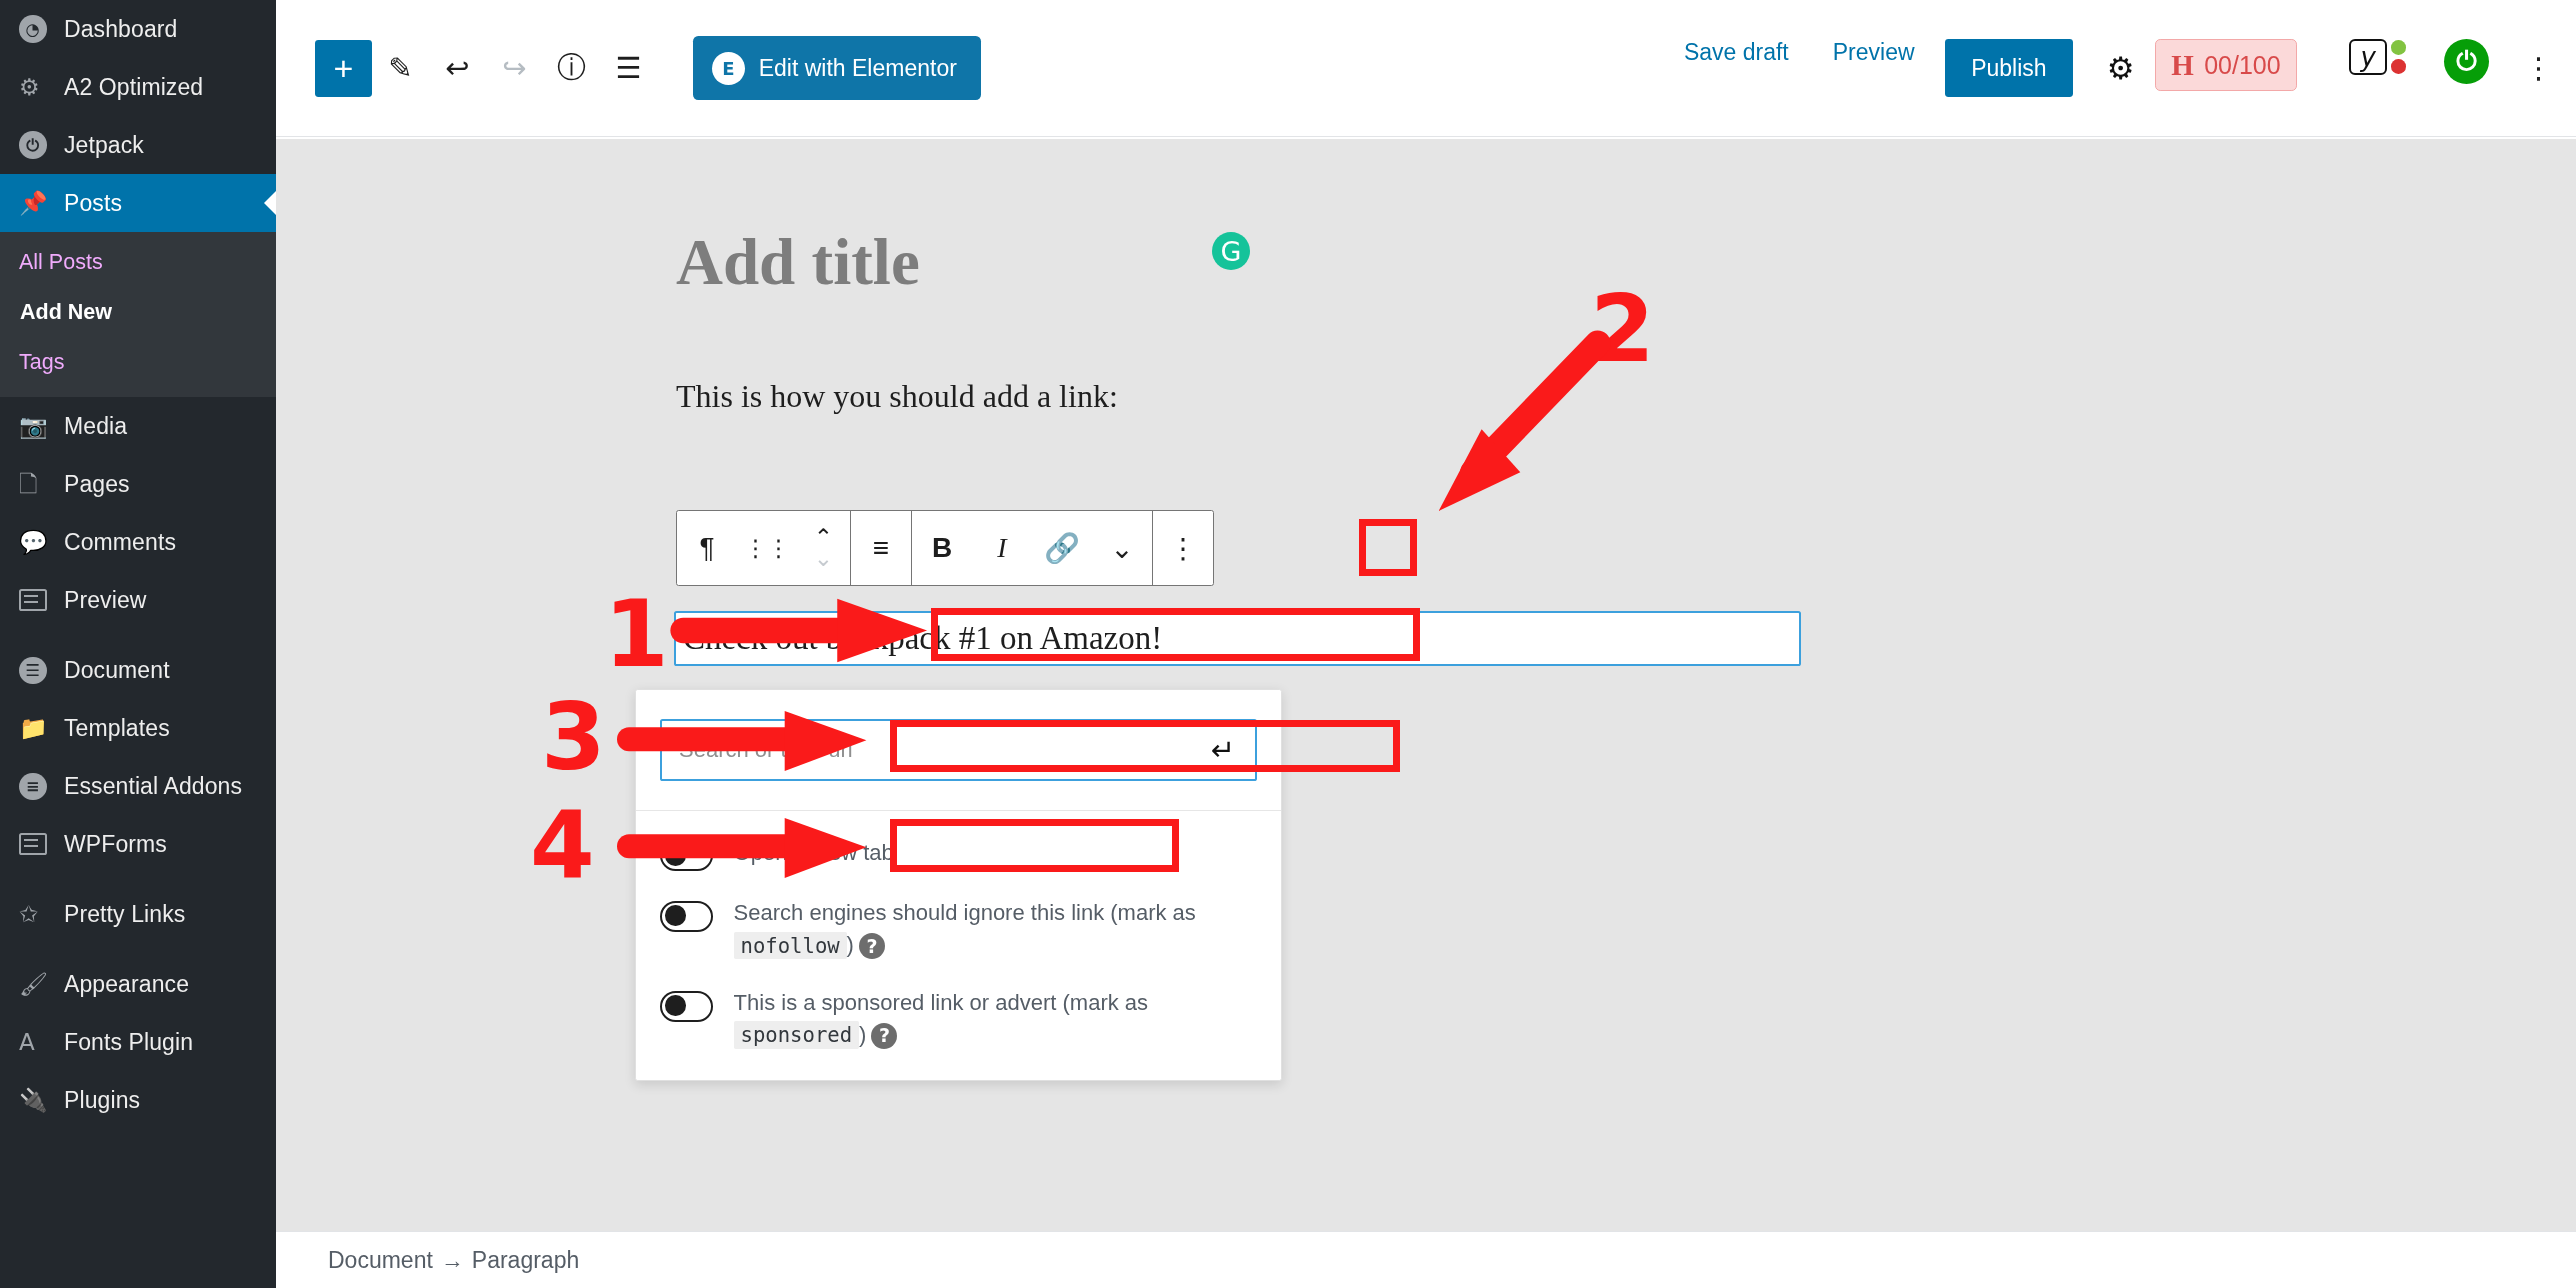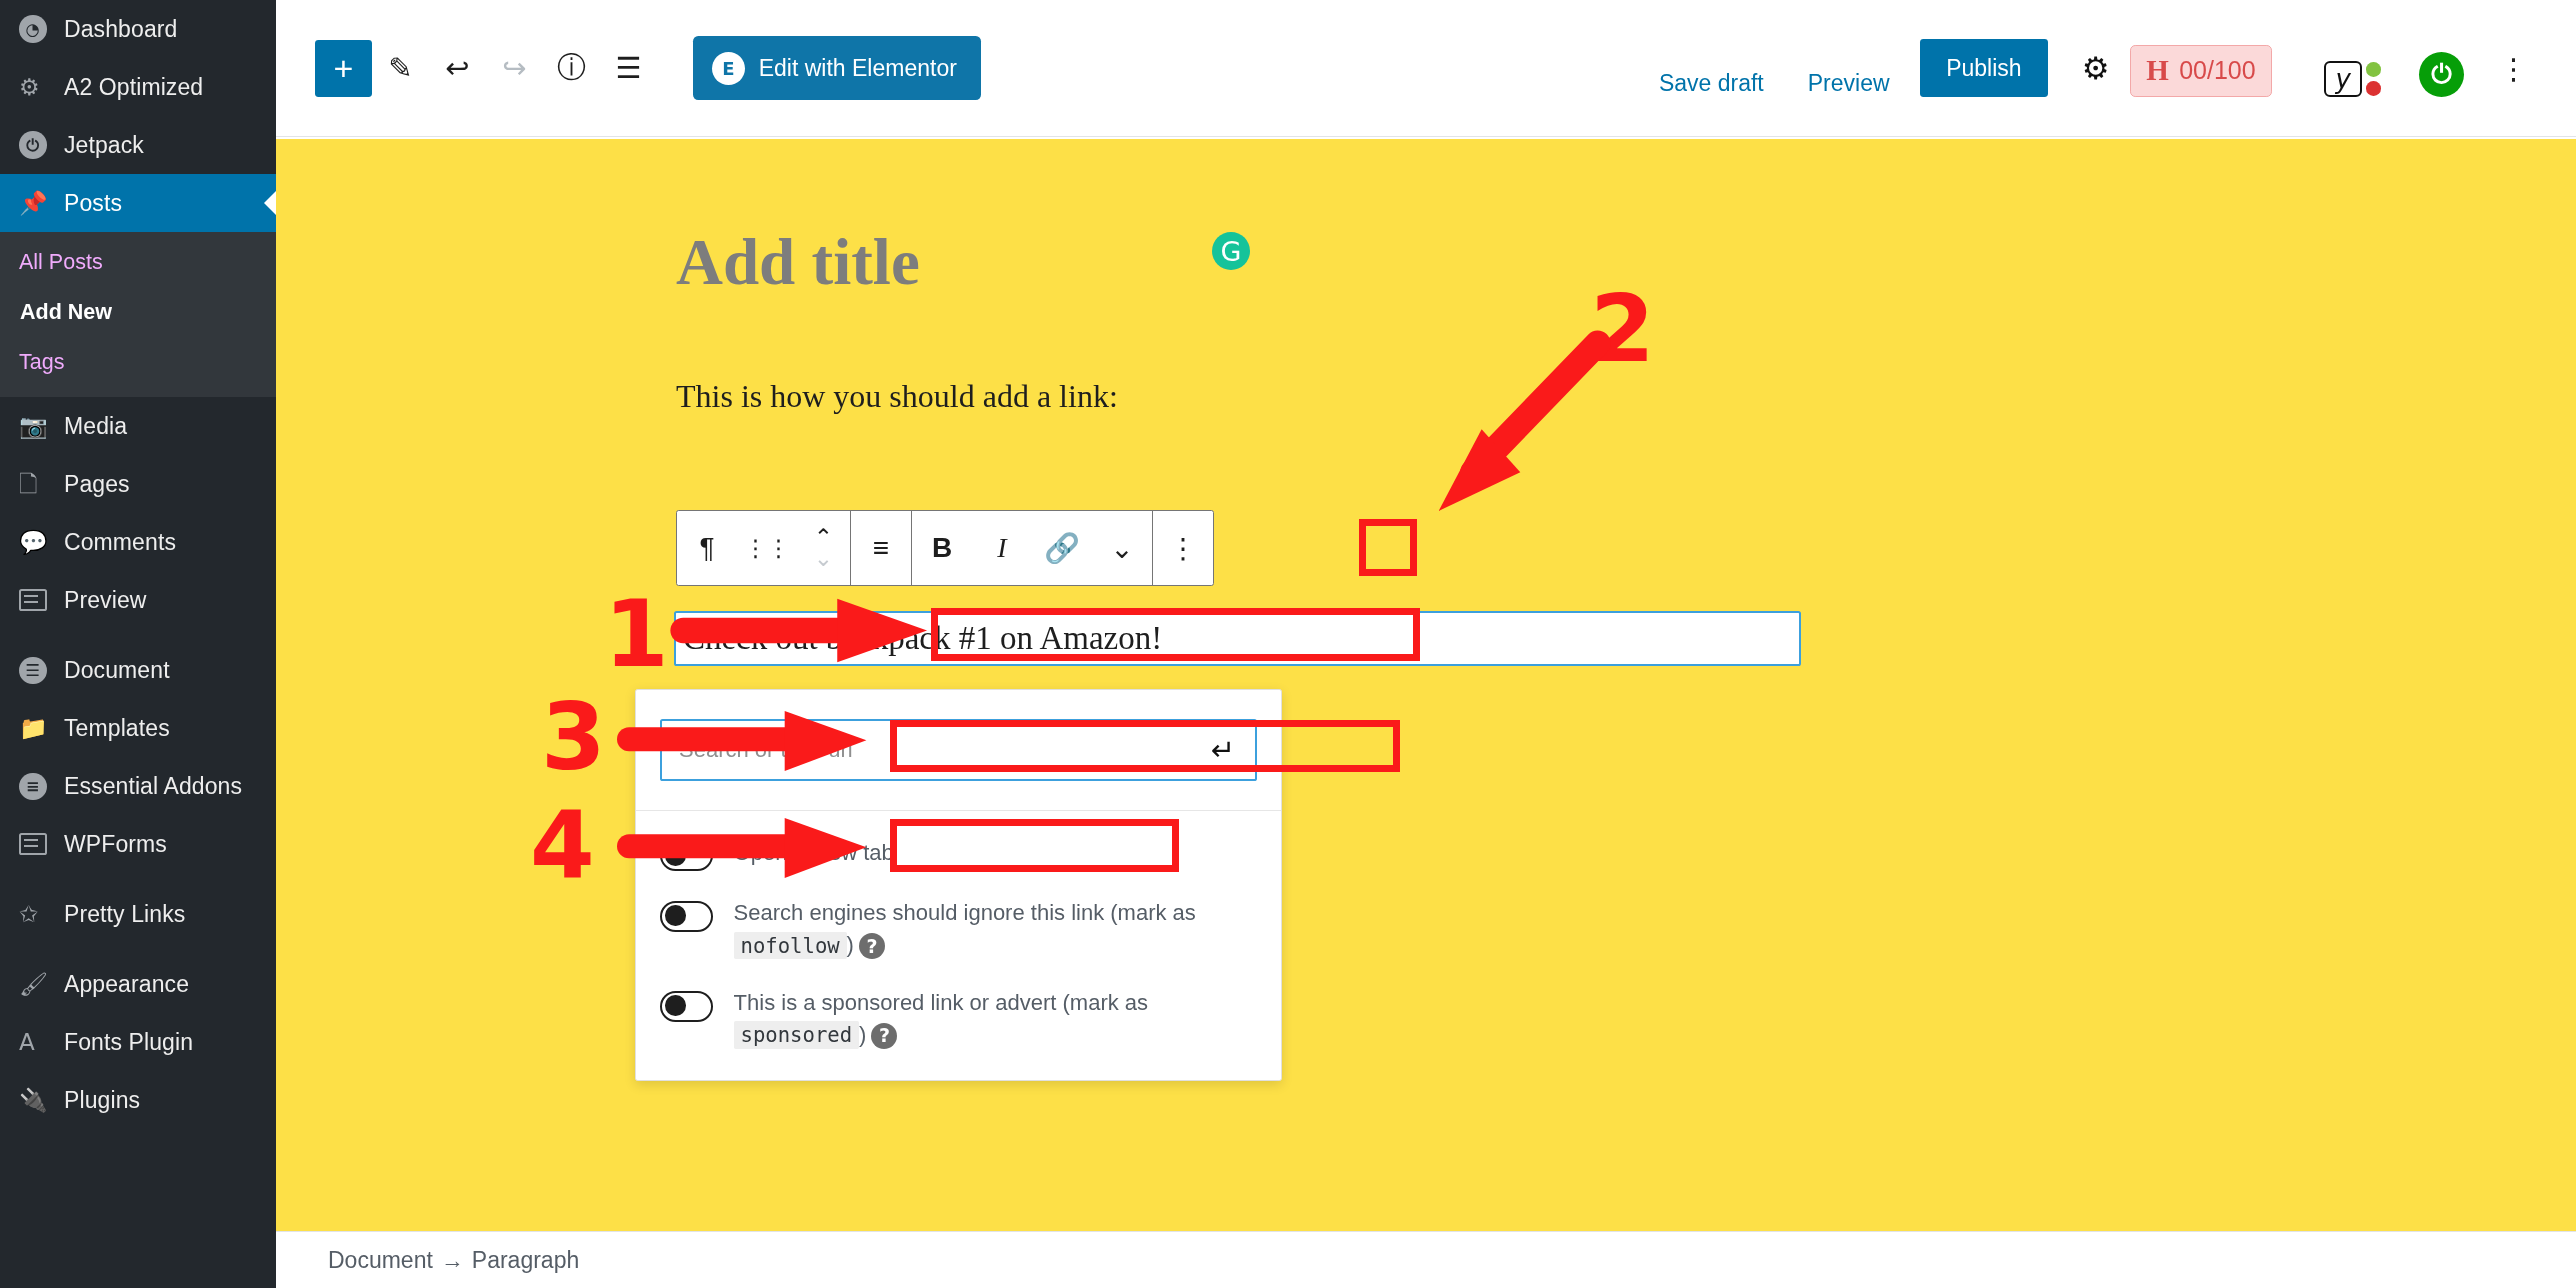--- a/index.html
+++ b/index.html
@@ -97,22 +97,22 @@
     border: none;
   }
   #elementor-btn .el-logo {
     width: 33px; height: 33px; border-radius: 50%;
     background: #fff; color: #0f75a8;
     display: flex; align-items: center; justify-content: center;
     font-size: 18px; font-weight: bold;
     font-family: "DejaVu Sans", sans-serif;
   }
   #tb-right {
-    margin-left: auto; display: flex; align-items: flex-end;
-    padding-right: 42px; gap: 0;
+    margin-left: auto; display: flex; align-items: flex-start;
+    padding-right: 17px; gap: 0;
   }
   .tb-link {
     color: #0073aa; font-size: 23px; padding: 0 22px; cursor: pointer;
     background: none; border: none; font-family: inherit;
   }
   #publish-btn {
     background: #0073aa; color: #fff; border: none;
     font-size: 23px; padding: 15.5px 26px; border-radius: 3.4px;
     margin-left: 8.6px; cursor: pointer; font-family: inherit;
   }
@@ -147,21 +147,21 @@
   }
   #kebab-btn {
     margin-left: 29px; width: 41px; height: 57px;
     display: flex; align-items: center; justify-content: center;
     font-size: 29px; color: #1e1e1e; background: none; border: none; cursor: pointer;
   }
 
   
   #canvas {
     position: absolute; left: 276px; top: 139px;
-    width: 2300px; height: 1092px; background: #fde047; padding-left: 40px;
+    width: 2300px; height: 1092px; background: #e5e5e5; padding-left: 40px;
   }
   #post-title {
     position: absolute; left: 400px; top: 86px;
     font-family: "Liberation Serif", serif;
     font-size: 65px; font-weight: bold; color: #7d7d7d;
     cursor: text;
   }
   #grammarly-icon {
     position: absolute; left: 936px; top: 93px;
     width: 38px; height: 38px; border-radius: 50%;

